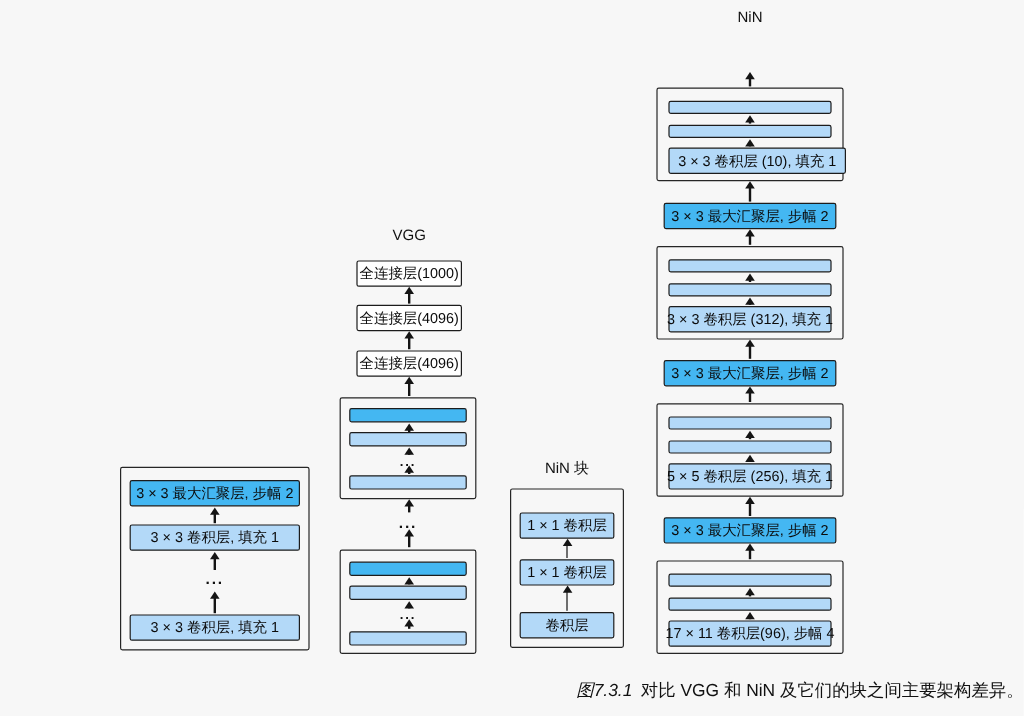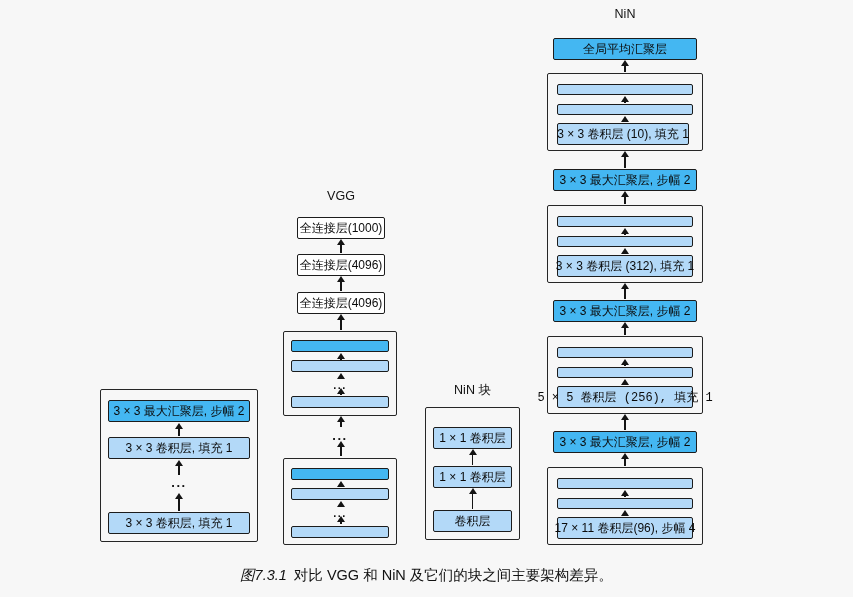--- a/index.html
+++ b/index.html
@@ -37,21 +37,21 @@
   .arr::before{
     content:""; position:absolute; left:3.8px; top:3px; bottom:0;
     width:1.4px; background:#141414;
   }
   .arr::after{
     content:""; position:absolute; left:0.6px; top:-1px; width:0; height:0;
     border-left:4px solid transparent; border-right:4px solid transparent;
     border-bottom:6.5px solid #141414;
   }
   .caption{
-    position:absolute; left:0; right:0; top:566px; text-align:center;
+    position:absolute; left:0; right:0; top:566px; text-align:right;
     font-size:14.5px; color:#111;
   }
   .caption .figlabel{font-style:italic; margin-right:7px;}
 </style>
 </head>
 <body>
 
 <div class="stage">
 
   <div class="group" style="left:100px; top:389px; width:158px; height:153px;"></div>
@@ -95,29 +95,28 @@
 
   <div class="title" style="left:425px; top:382px; width:95px;">NiN 块</div>
   <div class="group" style="left:425px; top:407px; width:95px; height:133px;"></div>
   <div class="box conv" style="left:433px; top:427px; width:79px; height:22px;">1 × 1 卷积层</div>
   <div class="arr" style="left:468px; top:450px; height:15px;"></div>
   <div class="box conv" style="left:433px; top:466px; width:79px; height:22px;">1 × 1 卷积层</div>
   <div class="arr" style="left:468px; top:489px; height:20px;"></div>
   <div class="box conv" style="left:433px; top:510px; width:79px; height:22px;">卷积层</div>
 
   <div class="title" style="left:553px; top:7px; width:144px;">NiN</div>
-  <div class="box pool" style="left:553px; top:38px; width:144px; height:22px;">全局平均汇聚层</div>
   <div class="arr" style="left:620.5px; top:61px; height:11px;"></div>
 
   <div class="group" style="left:547px; top:73px; width:156px; height:78px;"></div>
   <div class="bar conv" style="left:557px; top:84px; width:136px; height:11px;"></div>
   <div class="arr" style="left:620.5px; top:97px; height:6px;"></div>
   <div class="bar conv" style="left:557px; top:104px; width:136px; height:11px;"></div>
   <div class="arr" style="left:620.5px; top:117px; height:5px;"></div>
-  <div class="box conv" style="left:557px; top:123px; width:132px; height:22px;text-align:center;">3 × 3 卷积层 (10), 填充 1</div>
+  <div class="box conv" style="left:557px; top:123px; width:148px; height:22px;text-align:center;">3 × 3 卷积层 (10), 填充 1</div>
   <div class="arr" style="left:620.5px; top:152px; height:16px;"></div>
 
   <div class="box pool" style="left:553px; top:169px; width:144px; height:22px;">3 × 3 最大汇聚层, 步幅 2</div>
   <div class="arr" style="left:620.5px; top:192px; height:12px;"></div>
 
   <div class="group" style="left:547px; top:205px; width:156px; height:78px;"></div>
   <div class="bar conv" style="left:557px; top:216px; width:136px; height:11px;"></div>
   <div class="arr" style="left:620.5px; top:229px; height:6px;"></div>
   <div class="bar conv" style="left:557px; top:236px; width:136px; height:11px;"></div>
   <div class="arr" style="left:620.5px; top:249px; height:5px;"></div>
@@ -125,21 +124,21 @@
   <div class="arr" style="left:620.5px; top:284px; height:15px;"></div>
 
   <div class="box pool" style="left:553px; top:300px; width:144px; height:22px;">3 × 3 最大汇聚层, 步幅 2</div>
   <div class="arr" style="left:620.5px; top:323px; height:12px;"></div>
 
   <div class="group" style="left:547px; top:336px; width:156px; height:78px;"></div>
   <div class="bar conv" style="left:557px; top:347px; width:136px; height:11px;"></div>
   <div class="arr" style="left:620.5px; top:360px; height:6px;"></div>
   <div class="bar conv" style="left:557px; top:367px; width:136px; height:11px;"></div>
   <div class="arr" style="left:620.5px; top:380px; height:5px;"></div>
-  <div class="box conv" style="left:557px; top:386px; width:136px; height:22px;font-family:Liberation Mono, monospace;">5 × 5 卷积层 (256), 填充 1</div>
+  <div class="box conv" style="left:557px; top:386px; width:136px; height:22px;">5 × 5 卷积层 (256), 填充 1</div>
   <div class="arr" style="left:620.5px; top:415px; height:15px;"></div>
 
   <div class="box pool" style="left:553px; top:431px; width:144px; height:22px;">3 × 3 最大汇聚层, 步幅 2</div>
   <div class="arr" style="left:620.5px; top:454px; height:12px;"></div>
 
   <div class="group" style="left:547px; top:467px; width:156px; height:78px;"></div>
   <div class="bar conv" style="left:557px; top:478px; width:136px; height:11px;"></div>
   <div class="arr" style="left:620.5px; top:491px; height:6px;"></div>
   <div class="bar conv" style="left:557px; top:498px; width:136px; height:11px;"></div>
   <div class="arr" style="left:620.5px; top:511px; height:5px;"></div>

